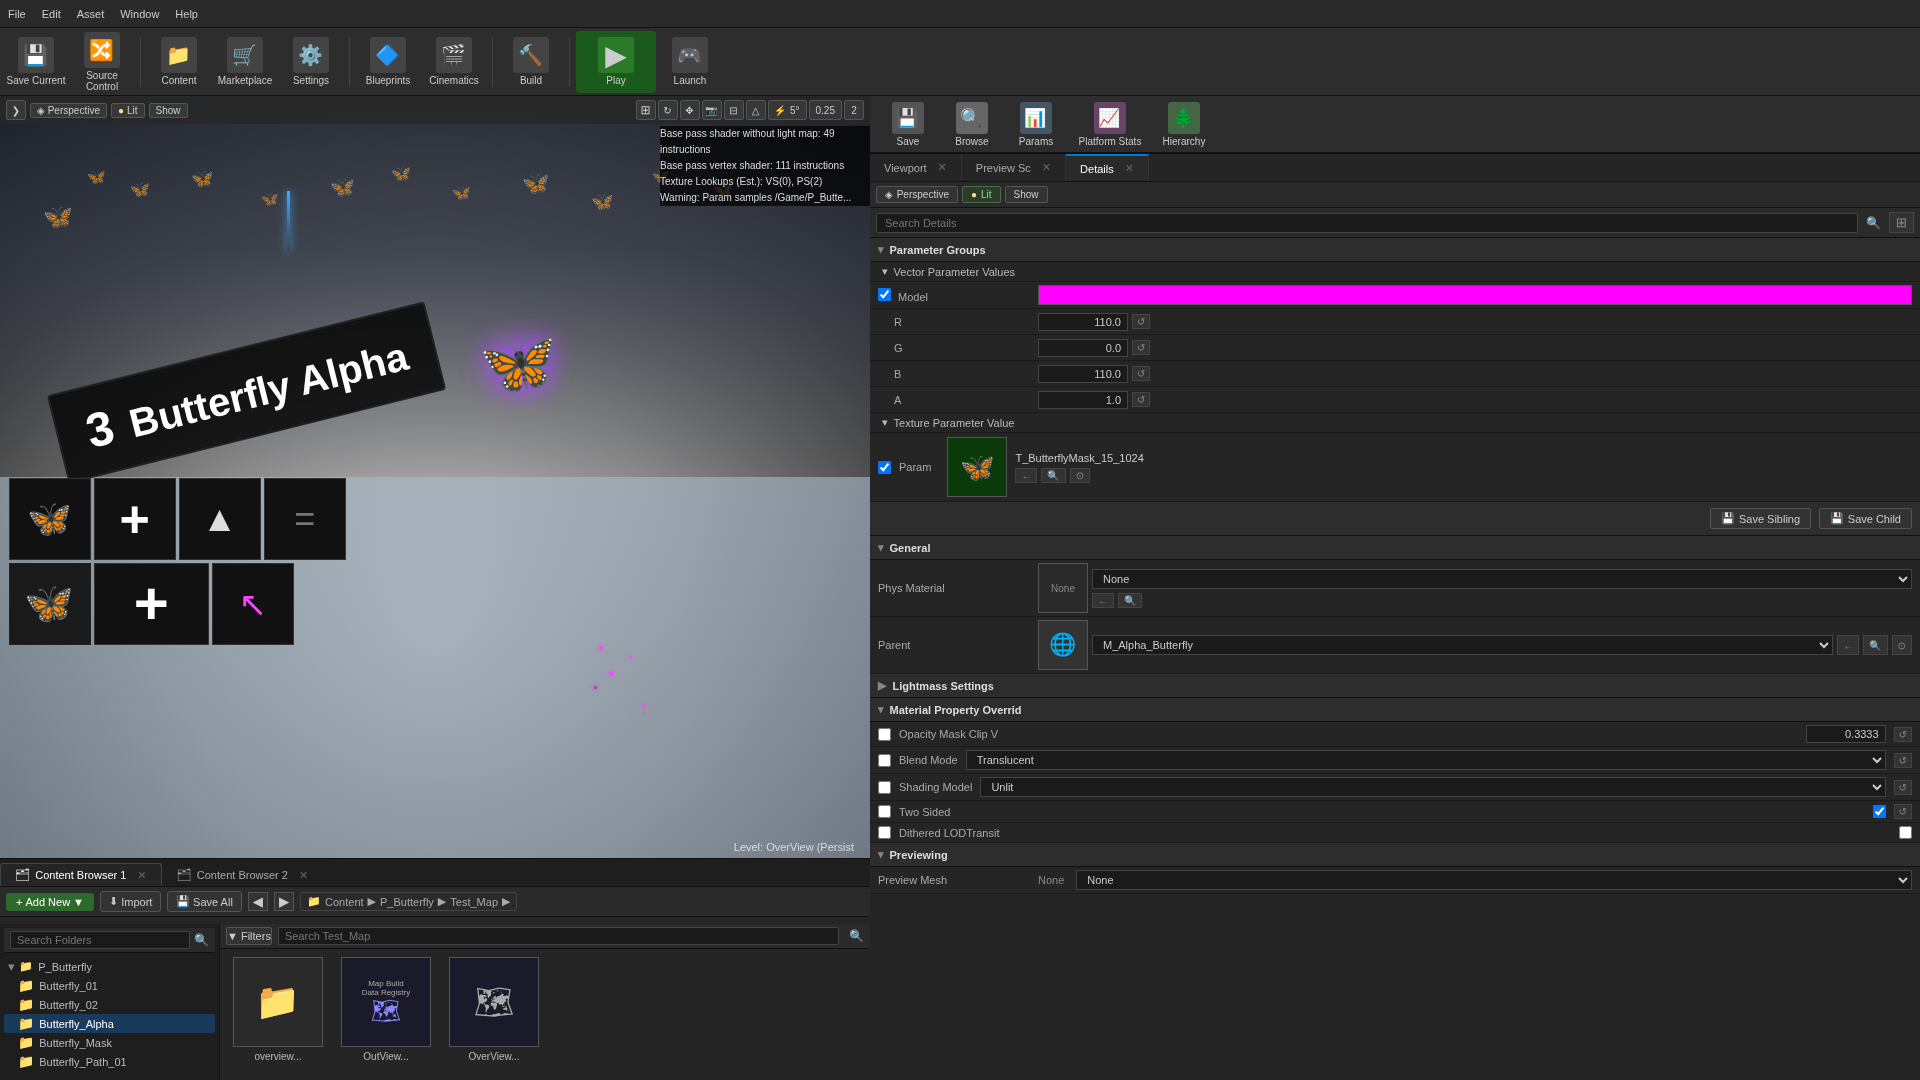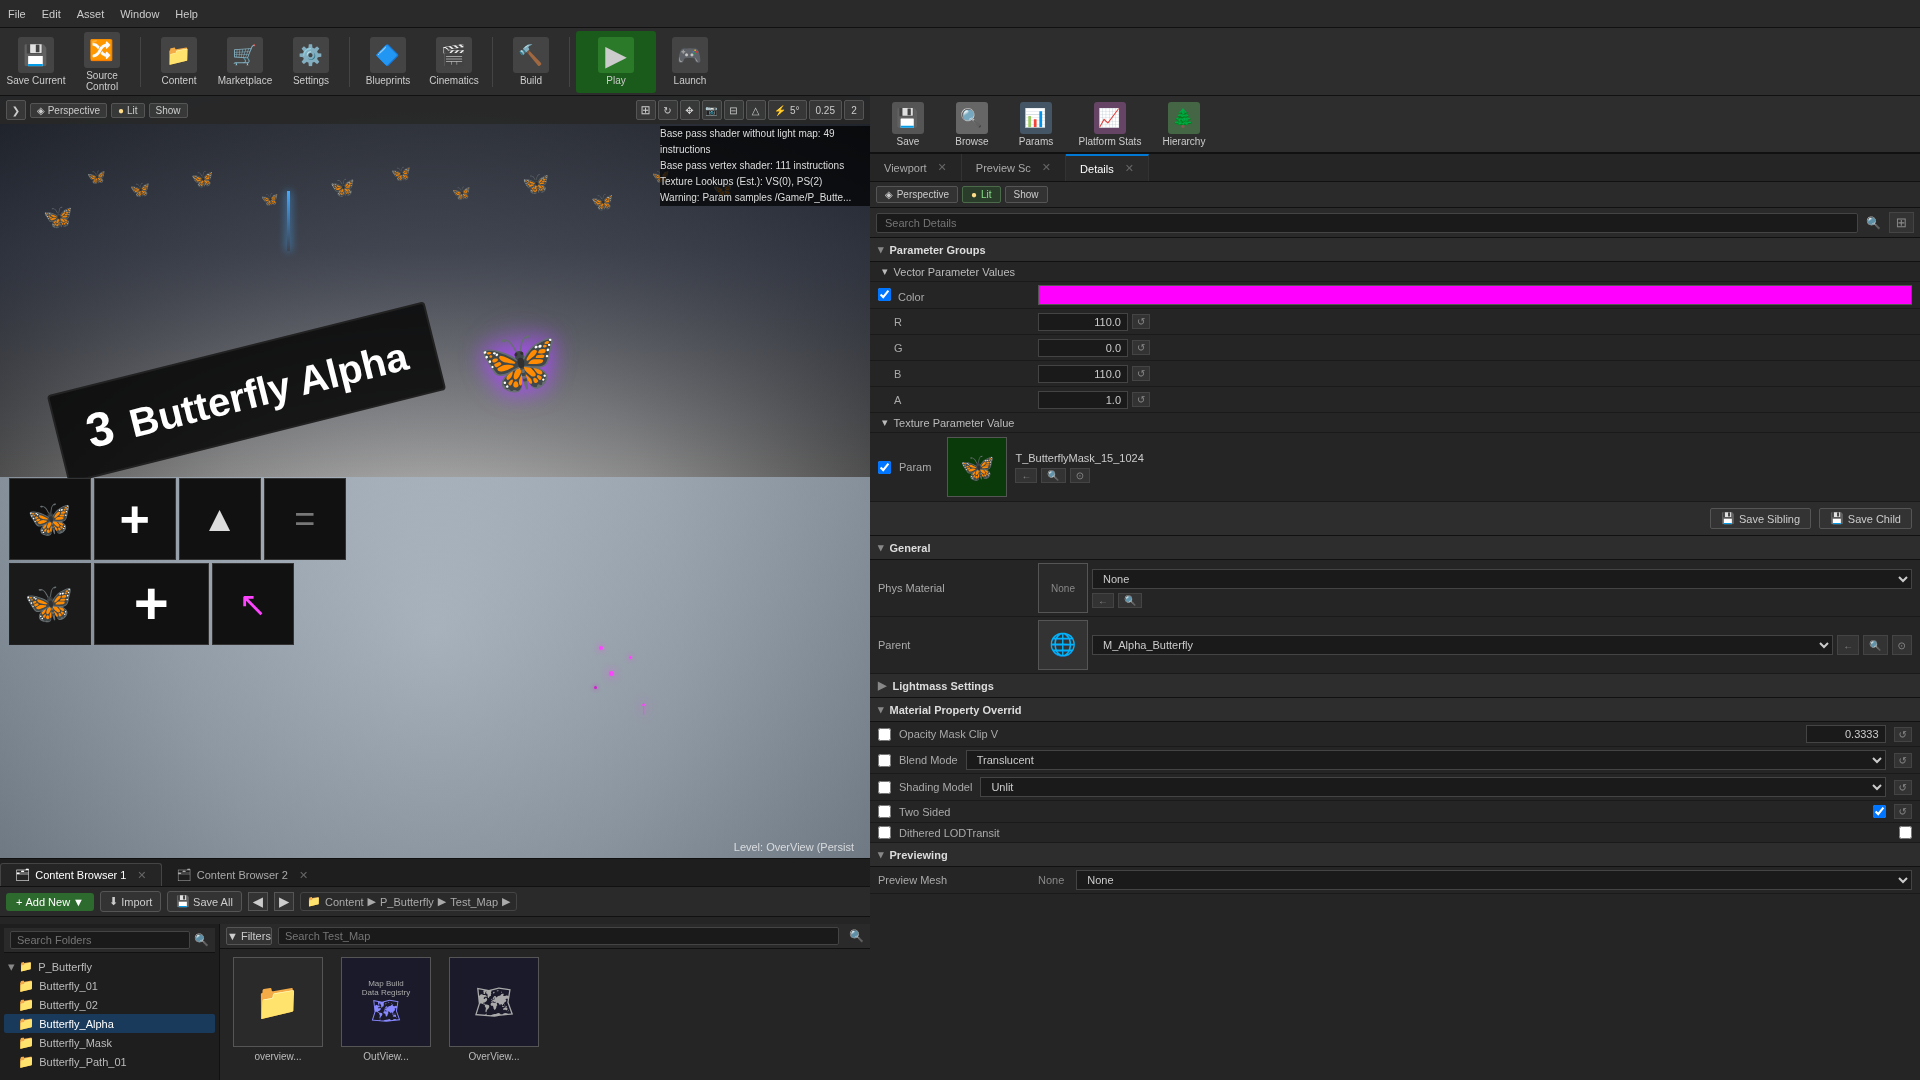--- a/index.html
+++ b/index.html
@@ -640,21 +640,21 @@
       </div>
 
       <div class="sub-section">
         <span class="arrow">▾</span>
         <span>Vector Parameter Values</span>
       </div>
 
       <div class="prop-row">
         <div class="prop-label">
           <input type="checkbox" checked="" style="margin-right: 4px;">
-          <span>Color</span>
+          <span>Model</span>
         </div>
         <div class="prop-value">
           <div class="color-swatch" style="background: linear-gradient(to right, #FF00FF, #FF00FF); height:20px;"></div>
         </div>
       </div>
 
       <div class="prop-row">
         <div class="prop-label">
           <span style="margin-left:16px;">R</span>
         </div>

